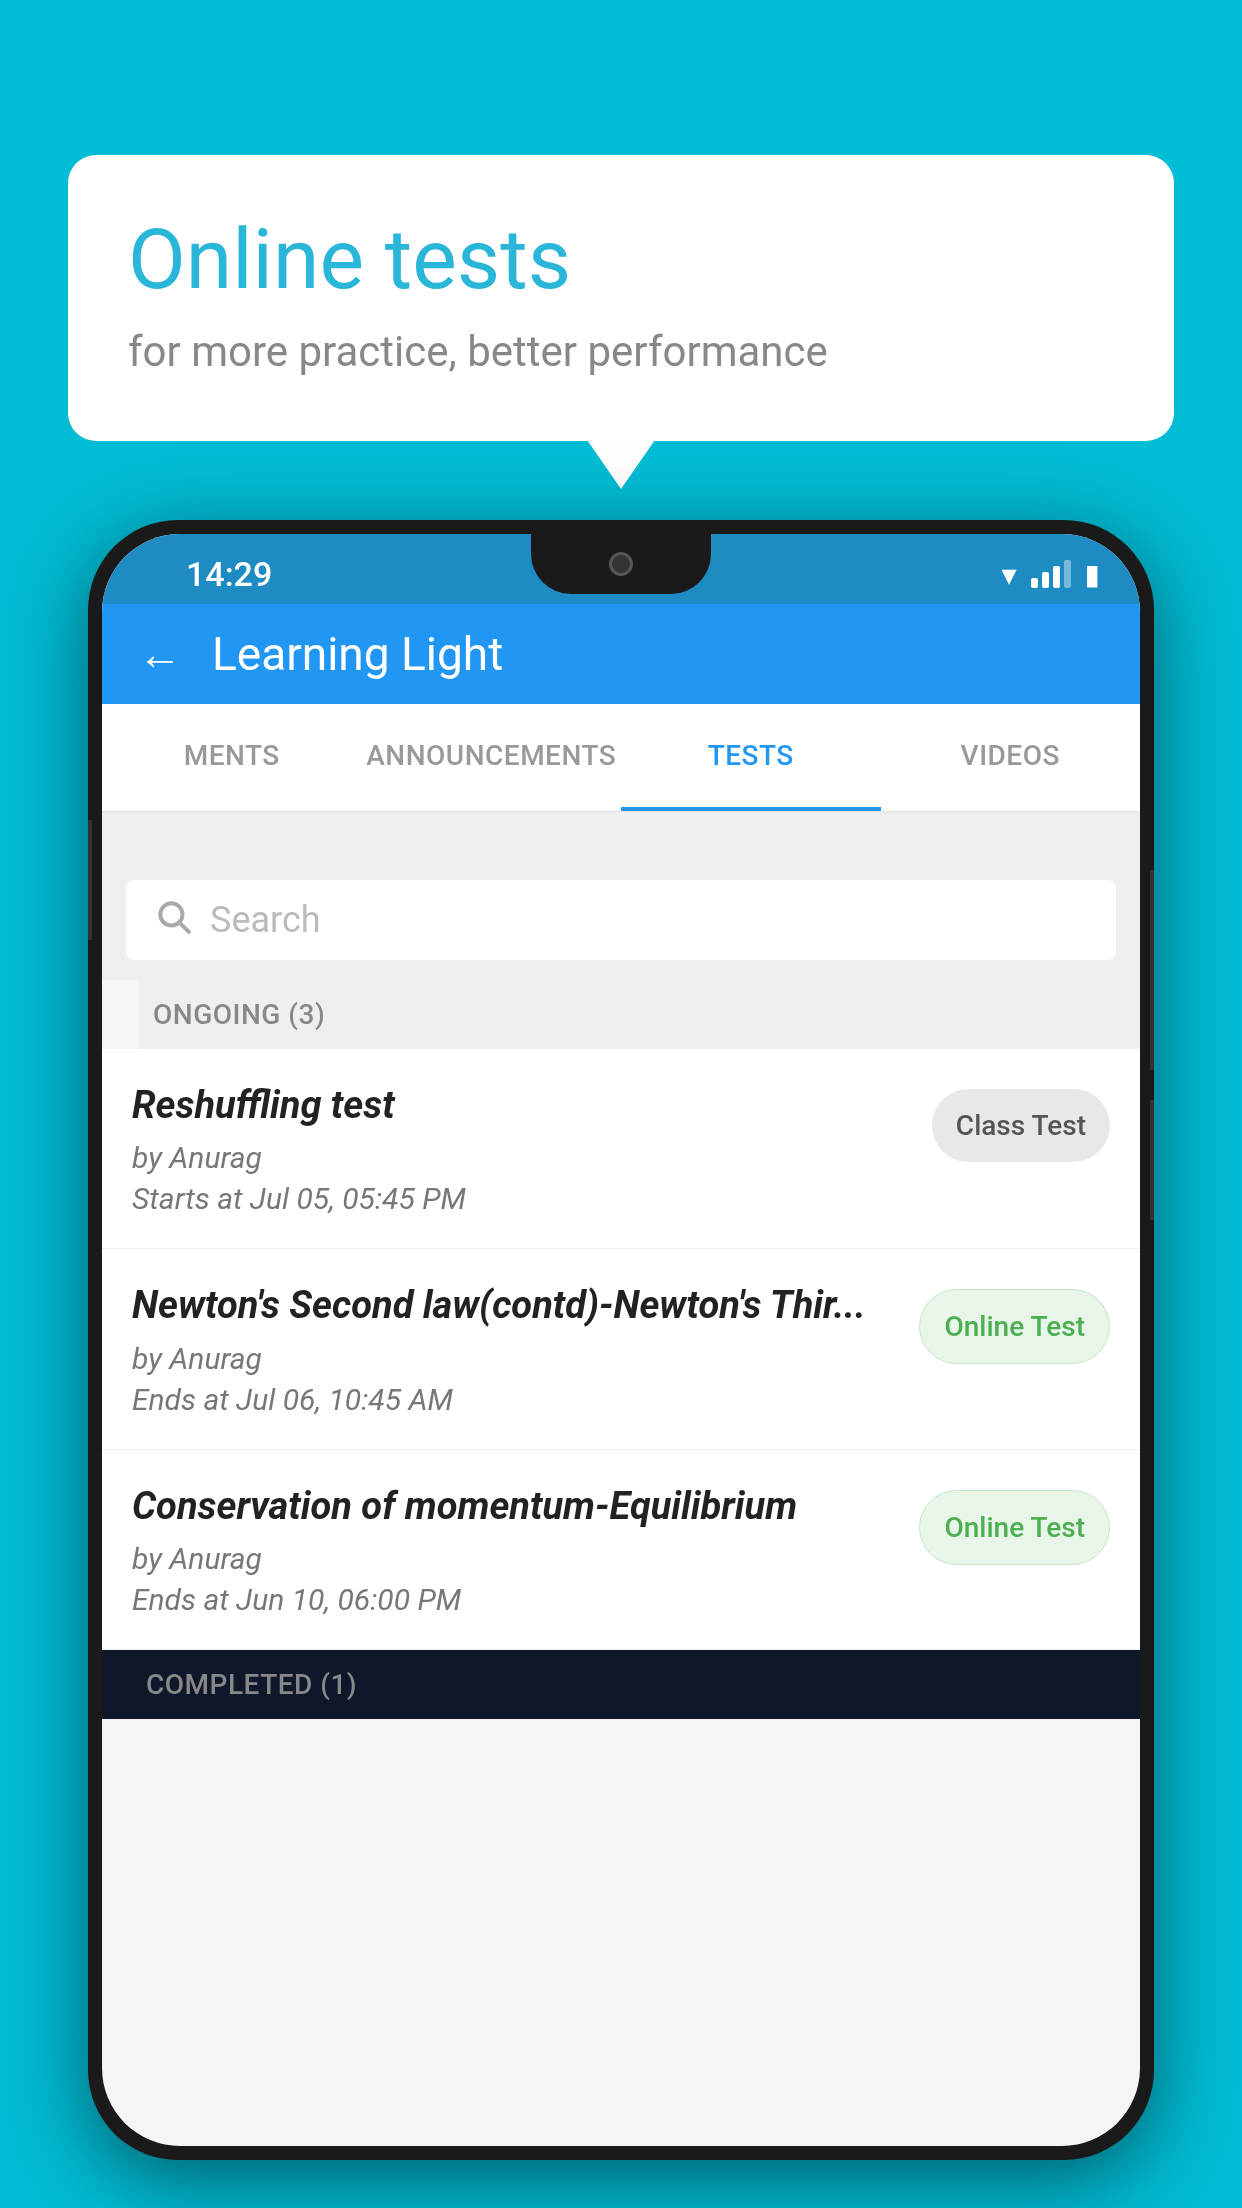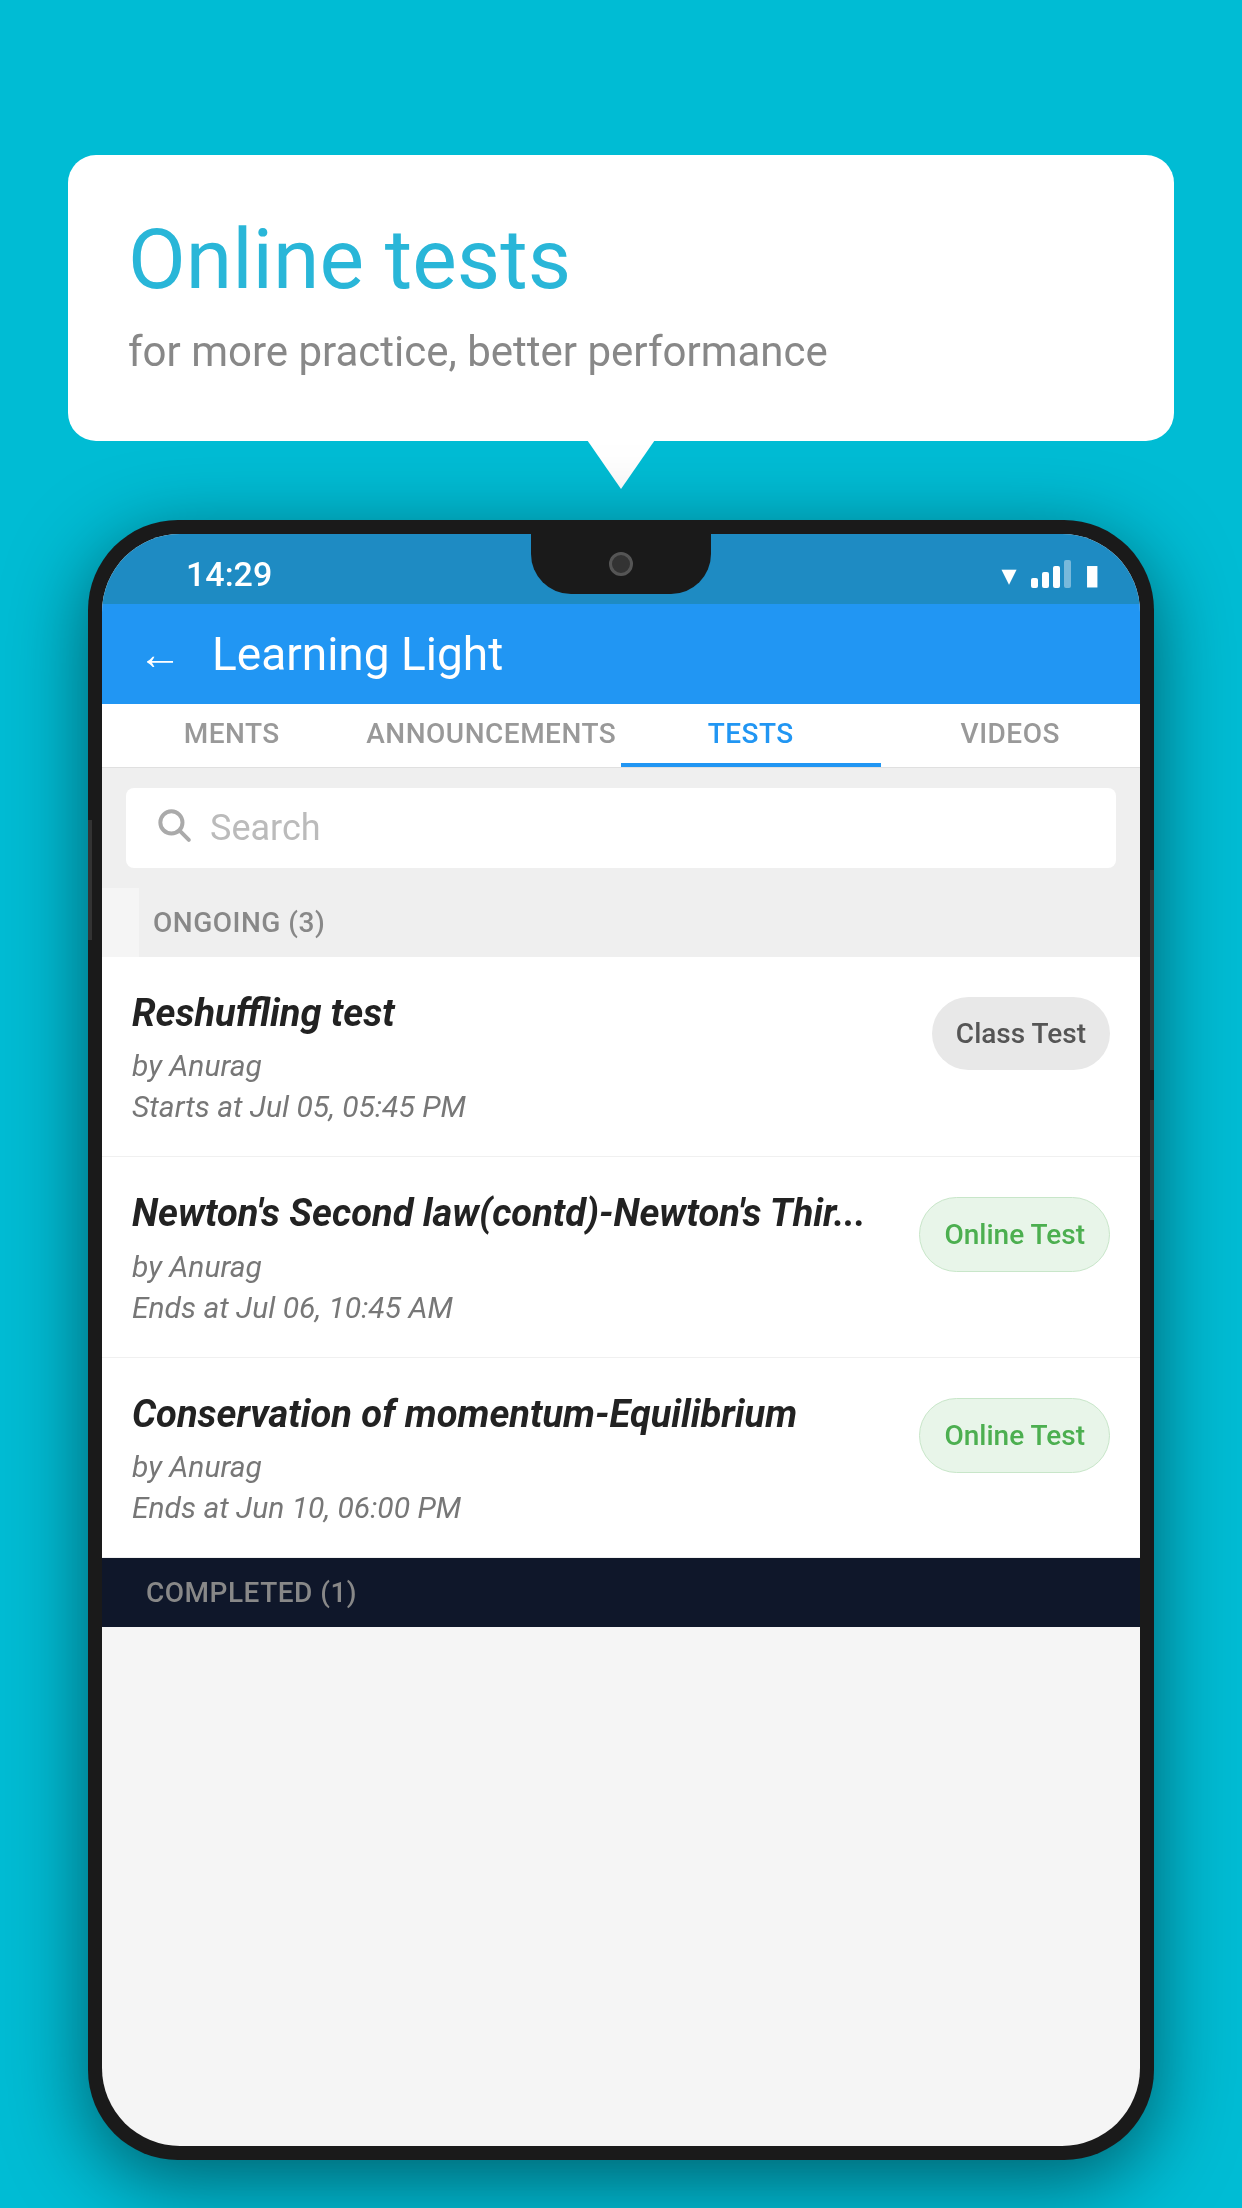--- a/index.html
+++ b/index.html
@@ -172,21 +172,21 @@
     .app-title {
       color: white;
       font-size: 46px;
       font-weight: 400;
     }
 
     
     .tabs-bar {
       background: white;
       display: flex;
-      height: 64px;
+      height: 108px;
       border-bottom: 1px solid #e0e0e0;
       overflow: hidden;
     }
 
     .tab-item {
       flex: 1;
       display: flex;
       align-items: center;
       justify-content: center;
       font-size: 28px;
@@ -209,20 +209,21 @@
     }
 
     .search-bar {
       background: white;
       border-radius: 8px;
       height: 80px;
       display: flex;
       align-items: center;
       padding: 0 28px;
       gap: 18px;
+      margin-top: 48px;
     }
 
     .search-icon-svg {
       color: #aaa;
       font-size: 38px;
     }
 
     .search-placeholder {
       font-size: 36px;
       color: #bbb;

